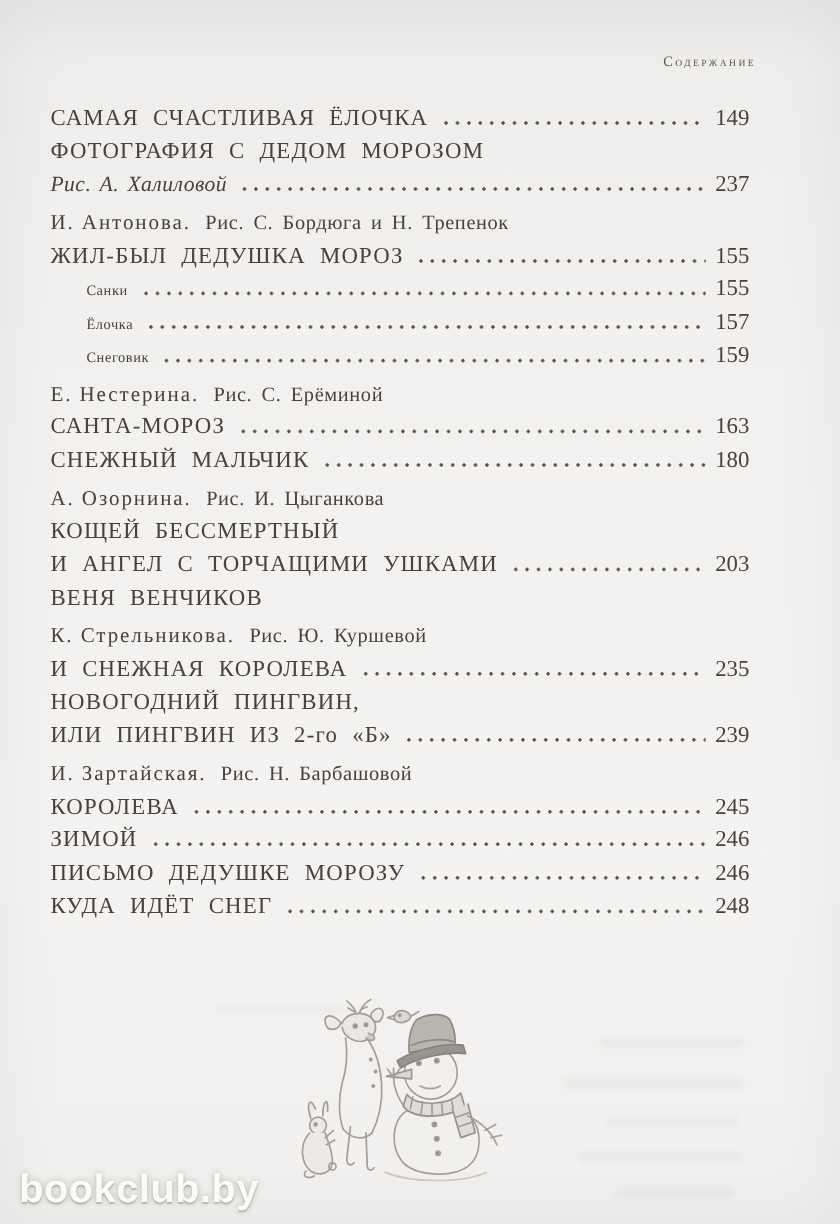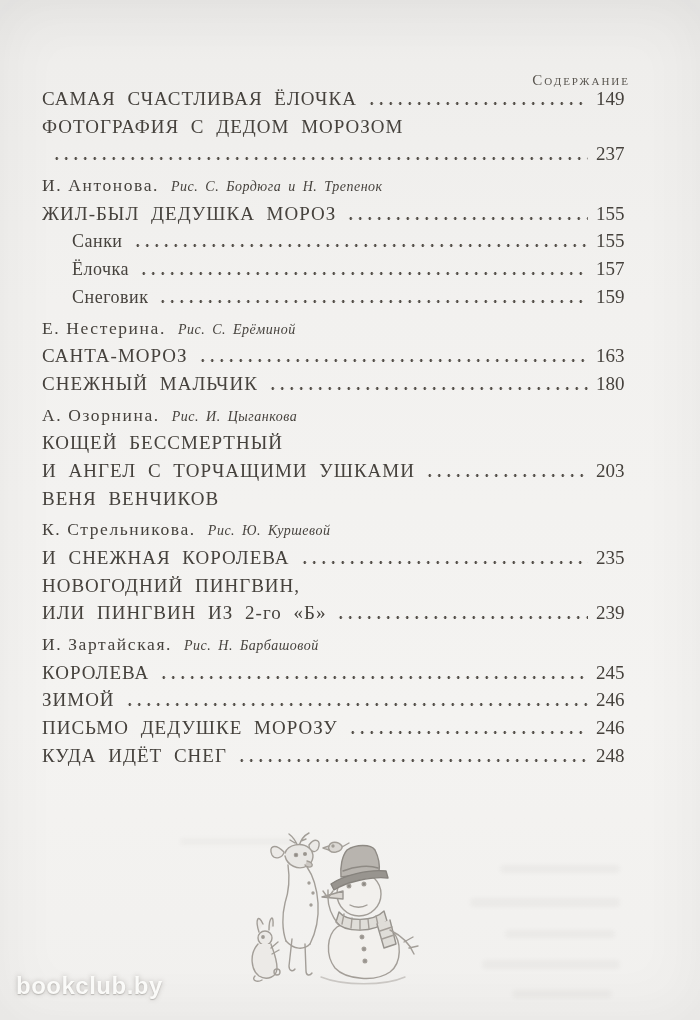--- a/index.html
+++ b/index.html
@@ -12,62 +12,60 @@
     position: relative;
     width: 700px; height: 1020px;
     background: linear-gradient(180deg, #eae9e7 0%, #efeeec 6%, #f2f1ef 30%, #f4f3f1 70%, #f1f0ee 100%);
     box-shadow: inset 0 0 60px rgba(90,85,80,0.07);
     color: var(--ink, #46423d);
   }
   .header-title {
     position: absolute;
     top: 44px; right: 70px;
     font-variant: small-caps;
-    font-size: 15px;
+    font-size: 12px;
     letter-spacing: 2px;
     color: var(--muted, #5a5650);
-    margin-top: 28px;
   }
   .toc {
     position: absolute;
     top: 88px; left: 42px; right: 68px;
   }
   .row {
     display: flex;
     align-items: baseline;
     height: 27.7px;
     white-space: nowrap;
   }
   .row.gap { margin-top: 4px; text-align: center; }
   .t-title {
     font-size: 19px;
     letter-spacing: 1px;
     word-spacing: 6px;
     color: var(--ink, #46423d);
   }
   .row.sub .t-title {
     padding-left: 30px;
-    font-size: 18px;
+    font-size: 12px;
     letter-spacing: 0.5px;
   }
   .row.credit .t-title {
     font-style: italic;
     font-size: 18px;
     letter-spacing: 0.4px;
     word-spacing: 2px;
   }
   .author-name {
     font-size: 17.5px;
     letter-spacing: 1.6px;
     color: var(--ink, #46423d);
     margin-right: 12px;
   }
   .author-credit {
-    font-style: italic;
-    font-size: 14px;
+    font-size: 17px;
     letter-spacing: 0.5px;
     word-spacing: 3px;
     color: var(--ink, #46423d);
   }
   .leader {
     flex: 1 1 auto;
     height: 3px;
     margin: 0 8px 0 10px;
     min-width: 18px;
     background-image: radial-gradient(circle, var(--dot, #534e48) 1.15px, rgba(0,0,0,0) 1.6px);
@@ -82,21 +80,21 @@
   }
   .illustration {
     position: absolute;
     left: 243px; top: 831px;
     width: 185px; height: 162px;
   }
   .watermark {
     position: absolute;
     left: 16px; top: 972px;
     font-family: "Liberation Sans", sans-serif;
-    font-size: 24px;
+    font-size: 33px;
     font-weight: 600;
     letter-spacing: 0.5px;
     color: var(--watermark, rgba(253,253,251,0.96));
     text-shadow: 0 0 5px rgba(130,125,120,0.45), 0 1px 1px rgba(110,105,100,0.35);
   }
   .bleed {
     position: absolute;
     background: #6f6b66;
     opacity: 0.05;
     filter: blur(2px);
@@ -113,20 +111,21 @@
   <div class="toc" id="toc">
       <div class="row entry">
         <span class="t-title">САМАЯ СЧАСТЛИВАЯ ЁЛОЧКА</span>
         <span class="leader"></span>
         <span class="page-num">149</span>
       </div>
       <div class="row entry">
         <span class="t-title">ФОТОГРАФИЯ С ДЕДОМ МОРОЗОМ</span>
       </div>
       <div class="row credit">
+        <span class="t-title">Рис. А. Халиловой</span>
         <span class="leader"></span>
         <span class="page-num">237</span>
       </div>
       <div class="row author gap">
         <span class="author-name">И. Антонова.</span>
         <span class="author-credit">Рис. С. Бордюга и Н. Трепенок</span>
       </div>
       <div class="row entry">
         <span class="t-title">ЖИЛ-БЫЛ ДЕДУШКА МОРОЗ</span>
         <span class="leader"></span>

